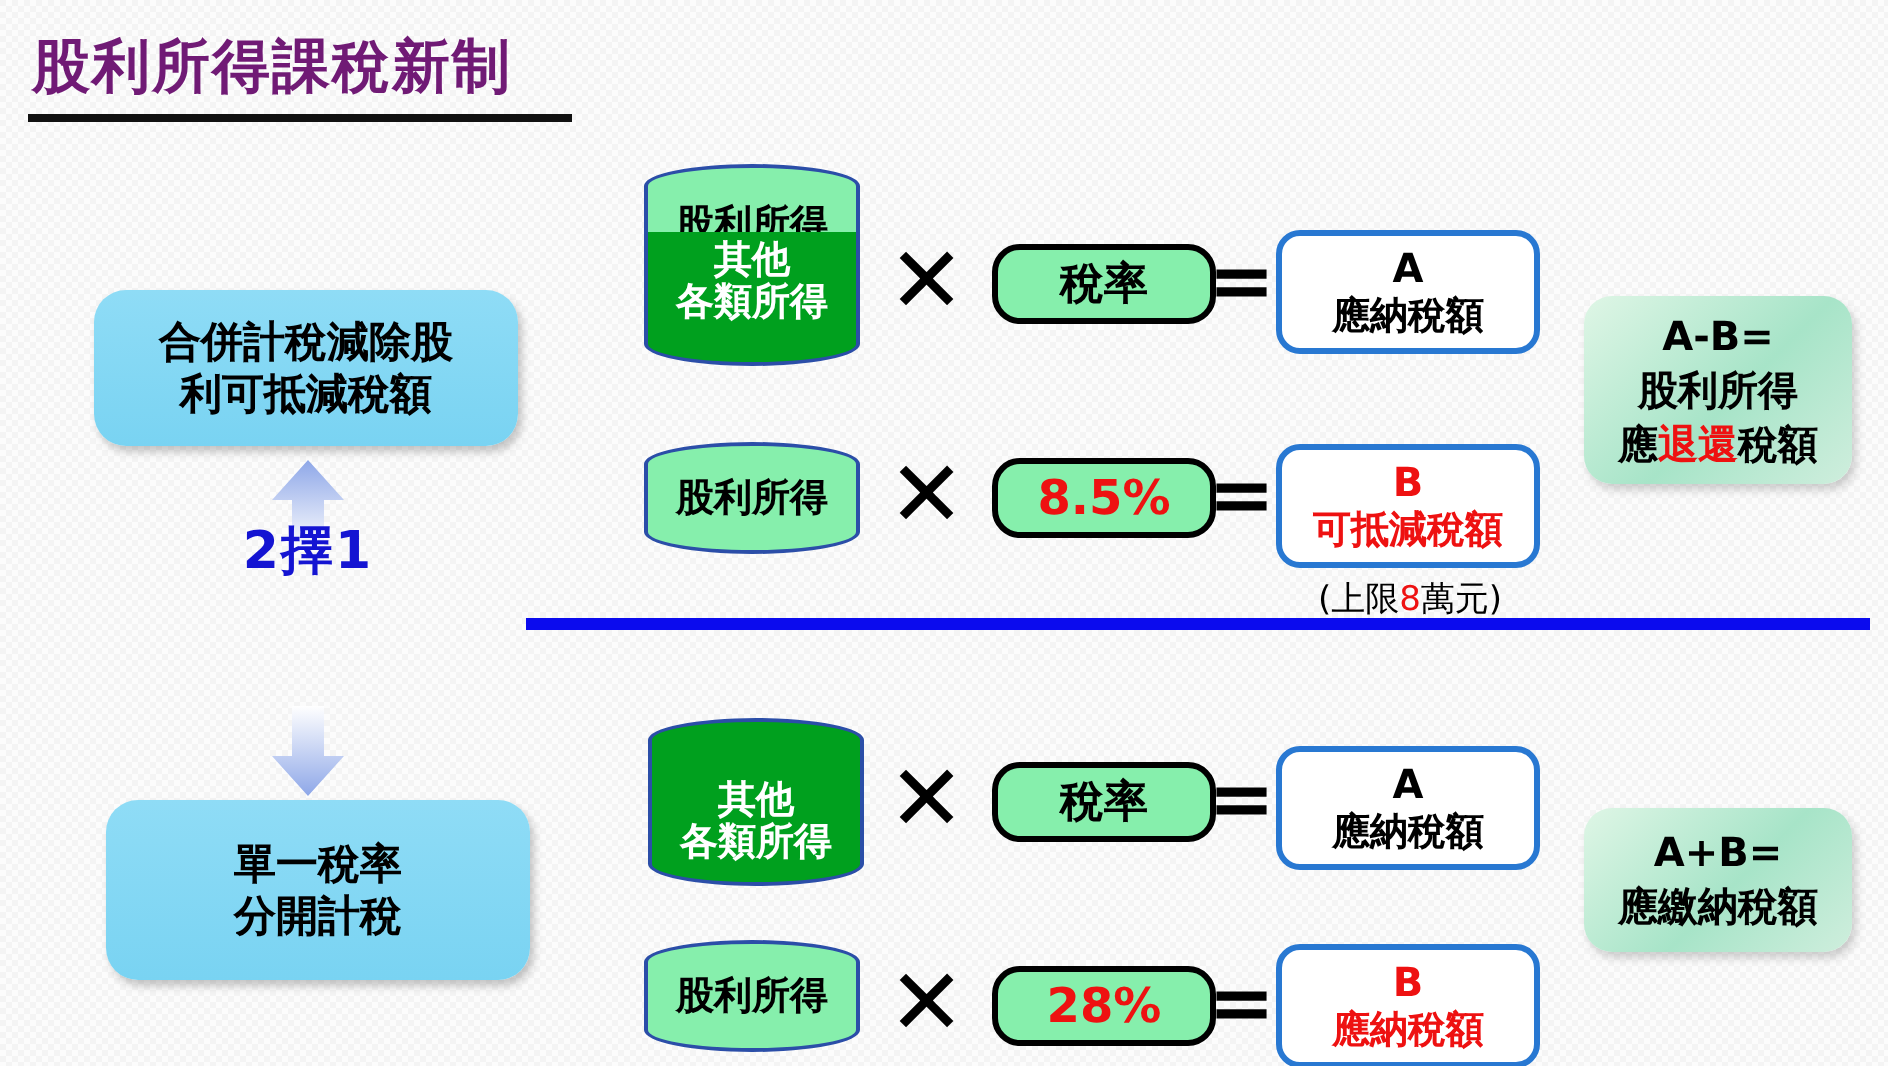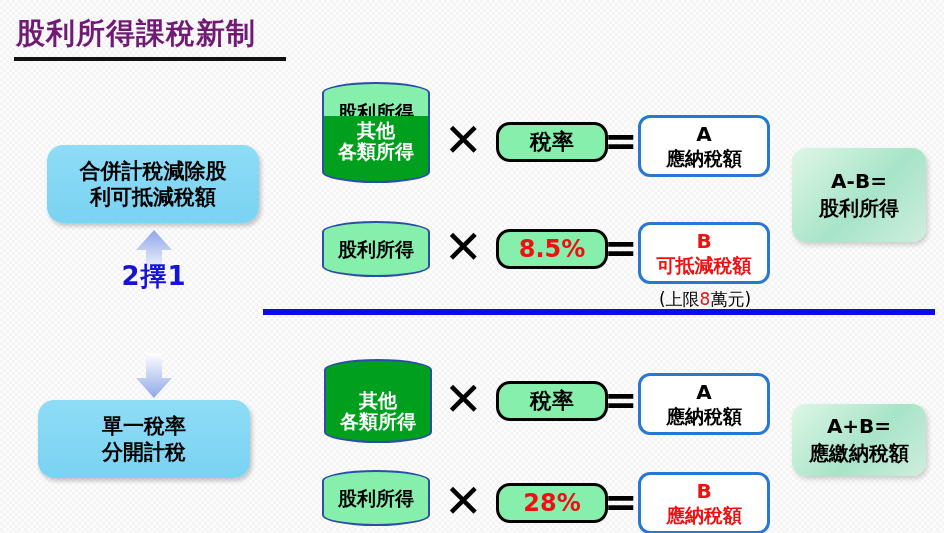--- a/index.html
+++ b/index.html
@@ -42,21 +42,21 @@
     background: #86d9f5;
     background: linear-gradient(180deg,#8fdcf6 0%,#79d3f2 100%);
     box-shadow: 2px 3px 4px rgba(0,0,0,.22);
     display: flex; align-items: center; justify-content: center;
     text-align: center;
     font-size: 21px; font-weight: bold;
     line-height: 1.25;
     color: #000;
   }
   #choice-top { left: 47px; top: 145px; height: 78px; }
-  #choice-bottom { left: 38px; top: 400px; height: 78px; }
+  #choice-bottom { left: 53px; top: 400px; height: 90px; }
 
   
   .arrow { width: 40px; height: 48px; }
   #arrow-up { left: 134px; top: 228px; }
   #arrow-down { left: 134px; top: 352px; }
 
   
   #pick-one {
     left: 34px; top: 262px; width: 240px;
     text-align: center;
@@ -270,20 +270,21 @@
   <span class="letter red">B</span>
   <span class="sub red">可抵減稅額</span>
 </div>
 <div class="abs" id="cap-note">
   <span>(上限</span><span class="red">8</span><span>萬元)</span>
 </div>
 
 <div class="abs summary-box" id="sum-top">
   <span>A-B=</span>
   <span>股利所得</span>
+  <span><span>應</span><span class="red">退還</span><span>稅額</span></span>
 </div>
 
 <div class="abs cyl" id="cyl-3">
   <div class="lid green"></div>
   <div class="body green" style="height:62px;padding-top:20px;">
     <div class="seg-label lbl-white">其他</div>
     <div class="seg-label lbl-white">各類所得</div>
   </div>
   <div class="bottom green"></div>
 </div>

